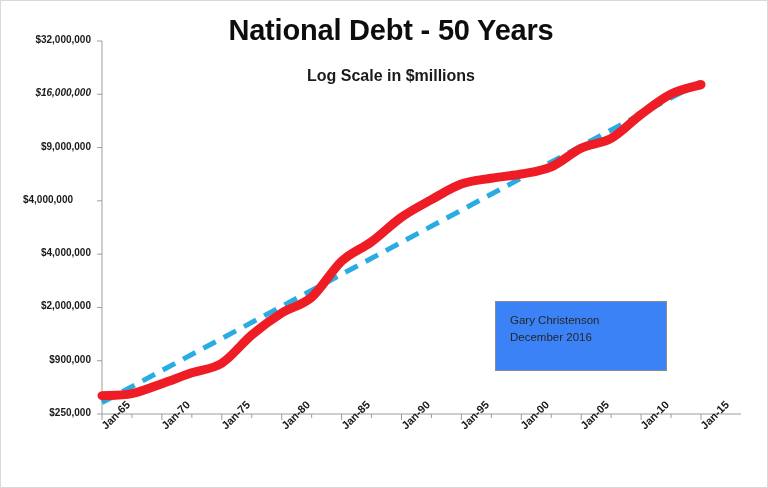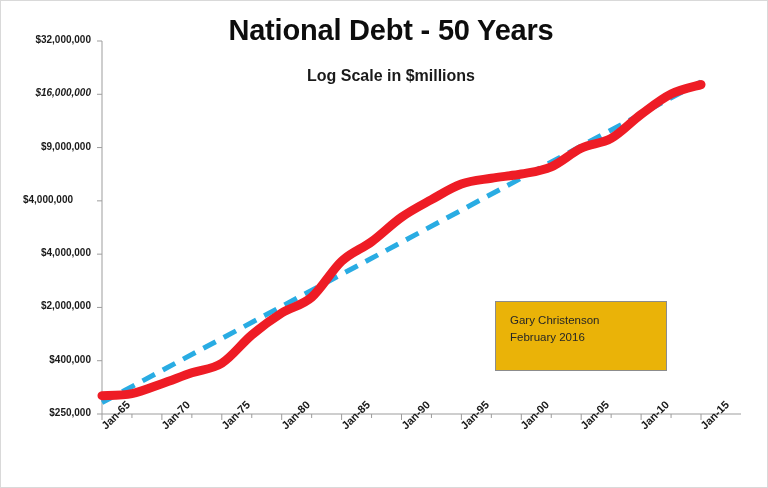--- a/index.html
+++ b/index.html
@@ -73,21 +73,21 @@
     transform-origin: left top;
     transform: rotate(-45deg);
   }
   .credit-box {
     position: absolute;
     left: 494px;
     top: 300px;
     width: 172px;
     height: 70px;
     border: 1px solid #8c8c8c;
-    background: #eab308;
+    background: #3b82f6;
     box-sizing: border-box;
     padding: 10px 0 0 14px;
   }
   .credit-line {
     font-family: "Liberation Sans", sans-serif;
     font-size: 11.5px;
     color: #262626;
     line-height: 1.48;
     white-space: nowrap;
   }
@@ -146,35 +146,35 @@
     <div class="chart-subtitle">Log Scale in $millions</div>
   </div>
 
   <div id="ylabels">
       <div class="ylabel" style="left: 4px; top: 33px;">$32,000,000</div>
       <div class="ylabel" style="left: 4px; top: 86.2857px; font-style: italic;">$16,000,000</div>
       <div class="ylabel" style="left: 4px; top: 139.571px;">$9,000,000</div>
       <div class="ylabel" style="left: 4px; top: 192.857px; text-align: center;">$4,000,000</div>
       <div class="ylabel" style="left: 4px; top: 246.143px;">$4,000,000</div>
       <div class="ylabel" style="left: 4px; top: 299.429px;">$2,000,000</div>
-      <div class="ylabel" style="left: 4px; top: 352.714px;">$400,000</div>
+      <div class="ylabel" style="left: 4px; top: 352.714px;">$900,000</div>
       <div class="ylabel" style="left: 4px; top: 406px;">$250,000</div>
     </div>
   <div id="xlabels">
       <div class="xlabel" style="left: 98px; top: 422px;">Jan-65</div>
       <div class="xlabel" style="left: 157.9px; top: 422px;">Jan-70</div>
       <div class="xlabel" style="left: 217.8px; top: 422px;">Jan-75</div>
       <div class="xlabel" style="left: 277.7px; top: 422px;">Jan-80</div>
       <div class="xlabel" style="left: 337.6px; top: 422px;">Jan-85</div>
       <div class="xlabel" style="left: 397.5px; top: 422px;">Jan-90</div>
       <div class="xlabel" style="left: 457.4px; top: 422px;">Jan-95</div>
       <div class="xlabel" style="left: 517.3px; top: 422px;">Jan-00</div>
       <div class="xlabel" style="left: 577.2px; top: 422px;">Jan-05</div>
       <div class="xlabel" style="left: 637.1px; top: 422px;">Jan-10</div>
       <div class="xlabel" style="left: 697px; top: 422px;">Jan-15</div>
     </div>
 
   <div class="credit-box">
     <div class="credit-line">Gary Christenson</div>
-    <div class="credit-line">February 2016</div>
+    <div class="credit-line">December 2016</div>
   </div>
 
 </div>
 
 </body></html>

